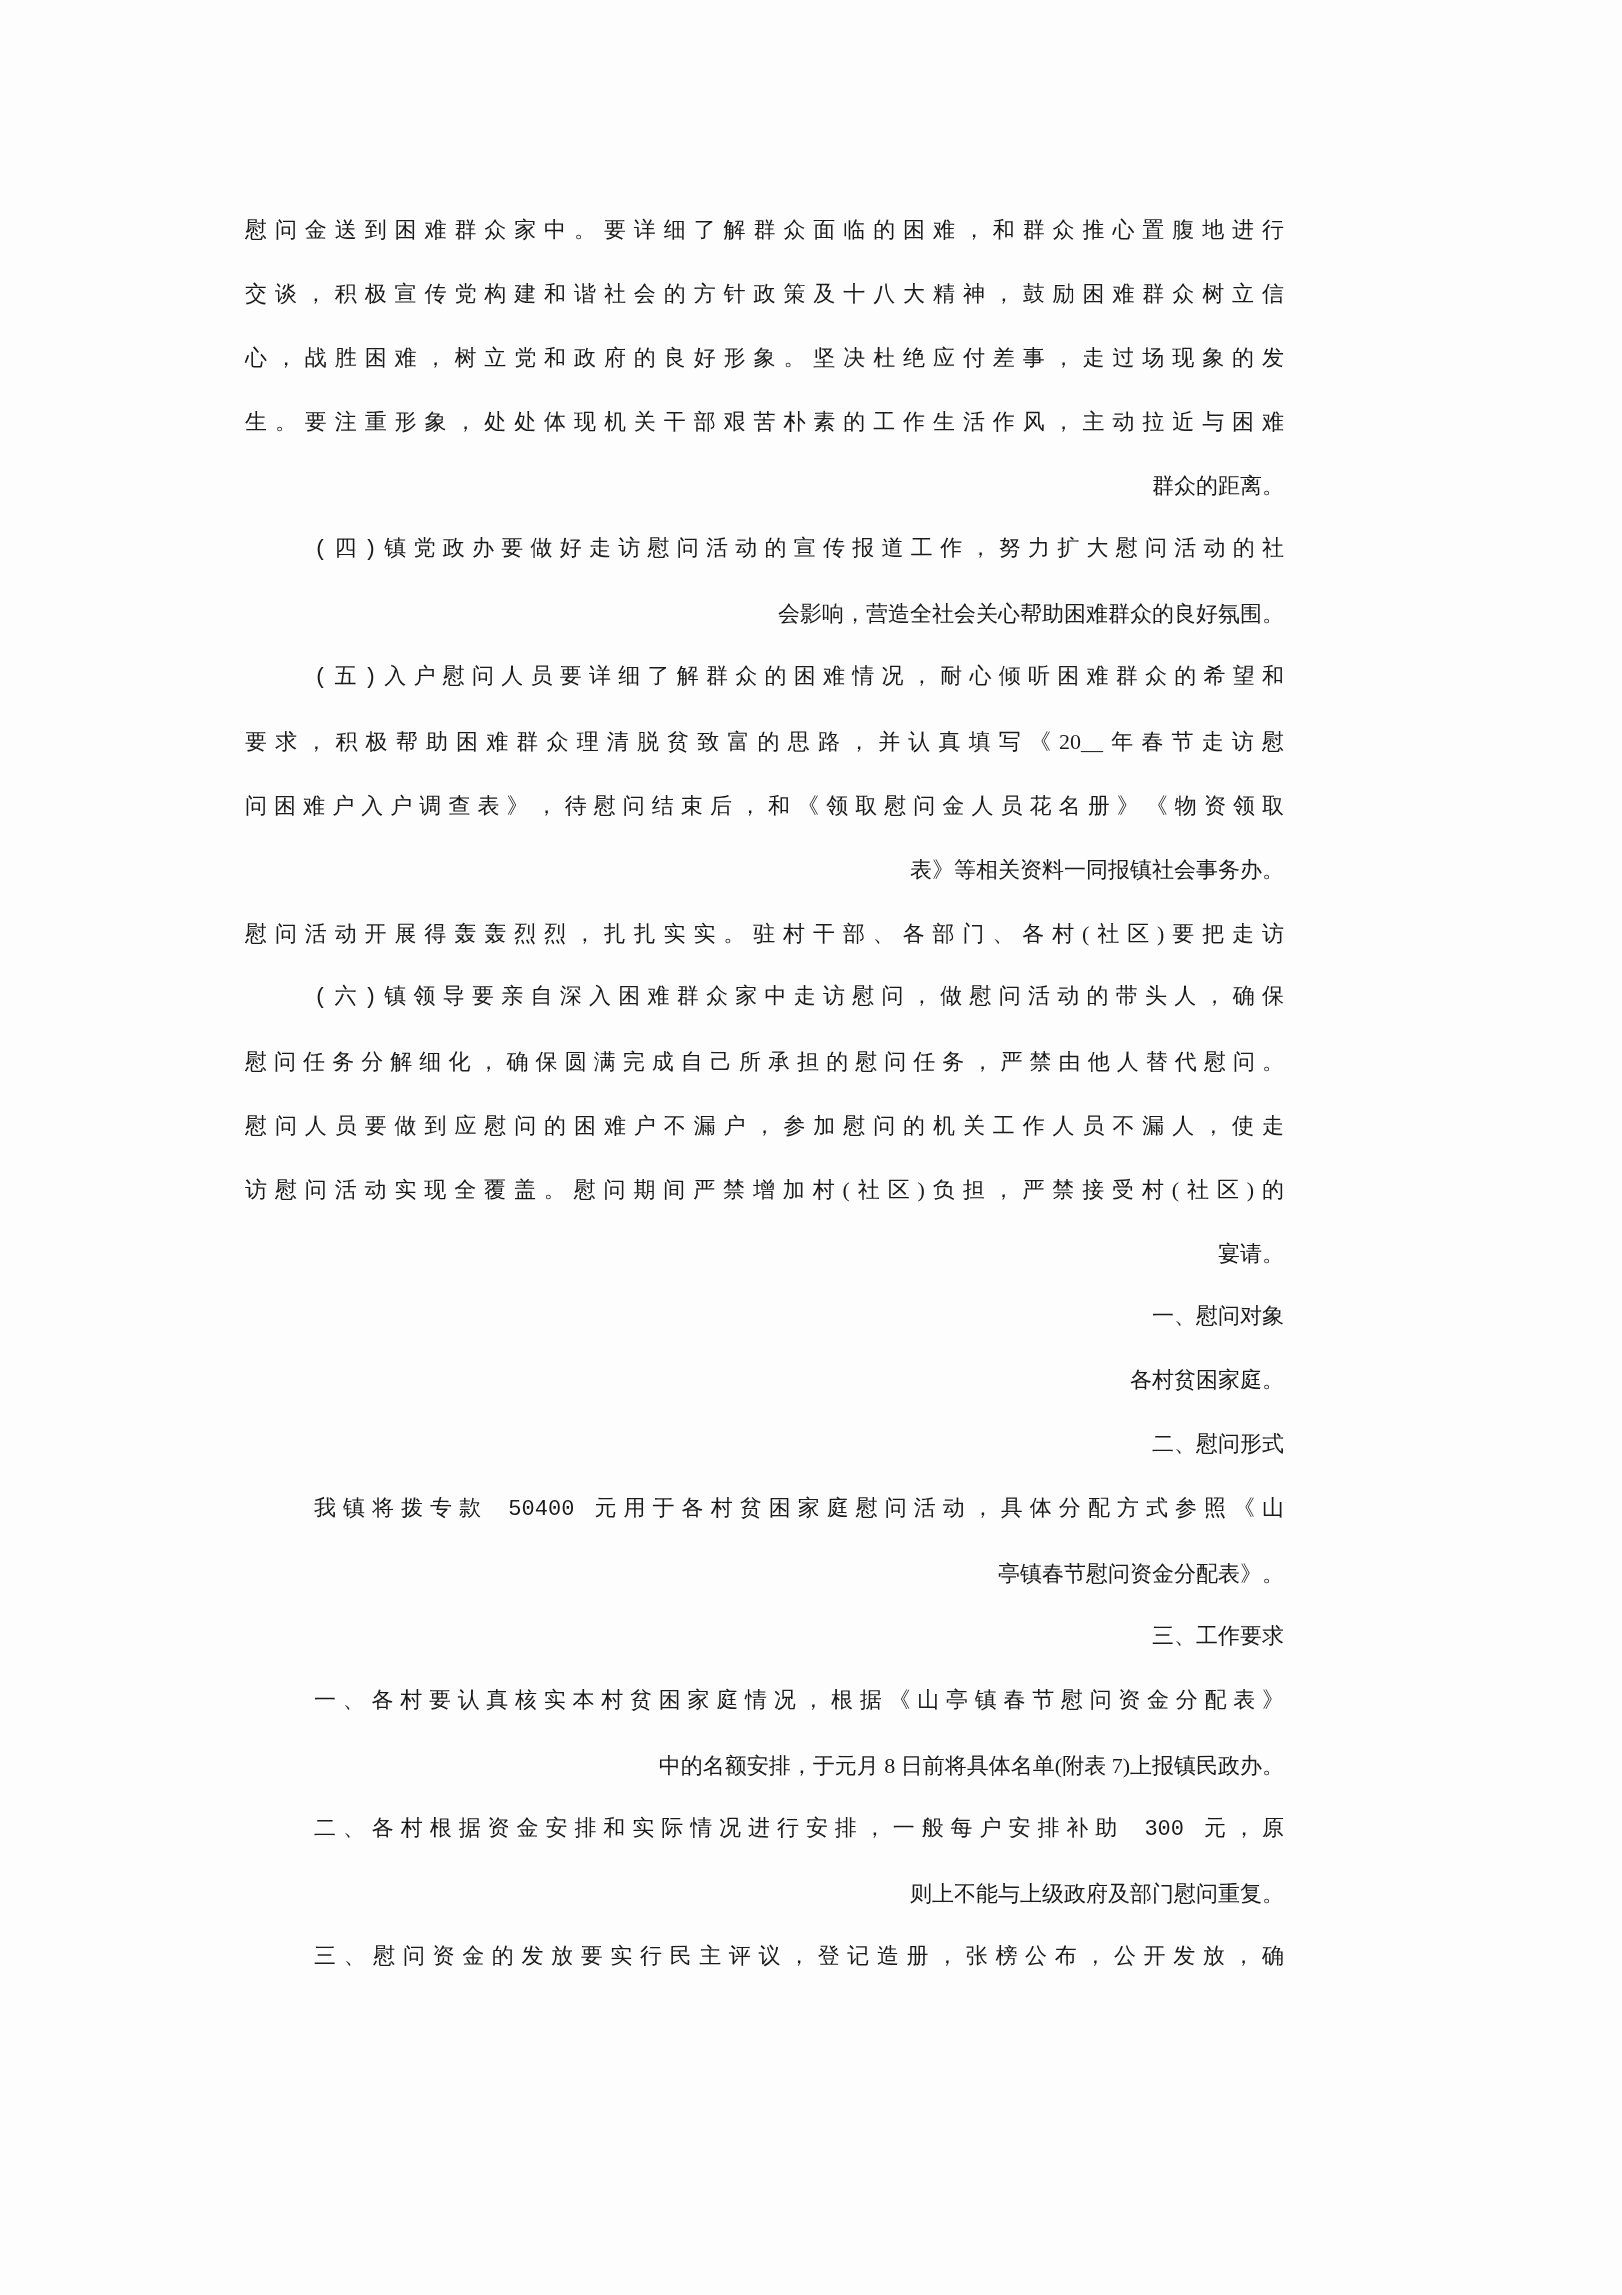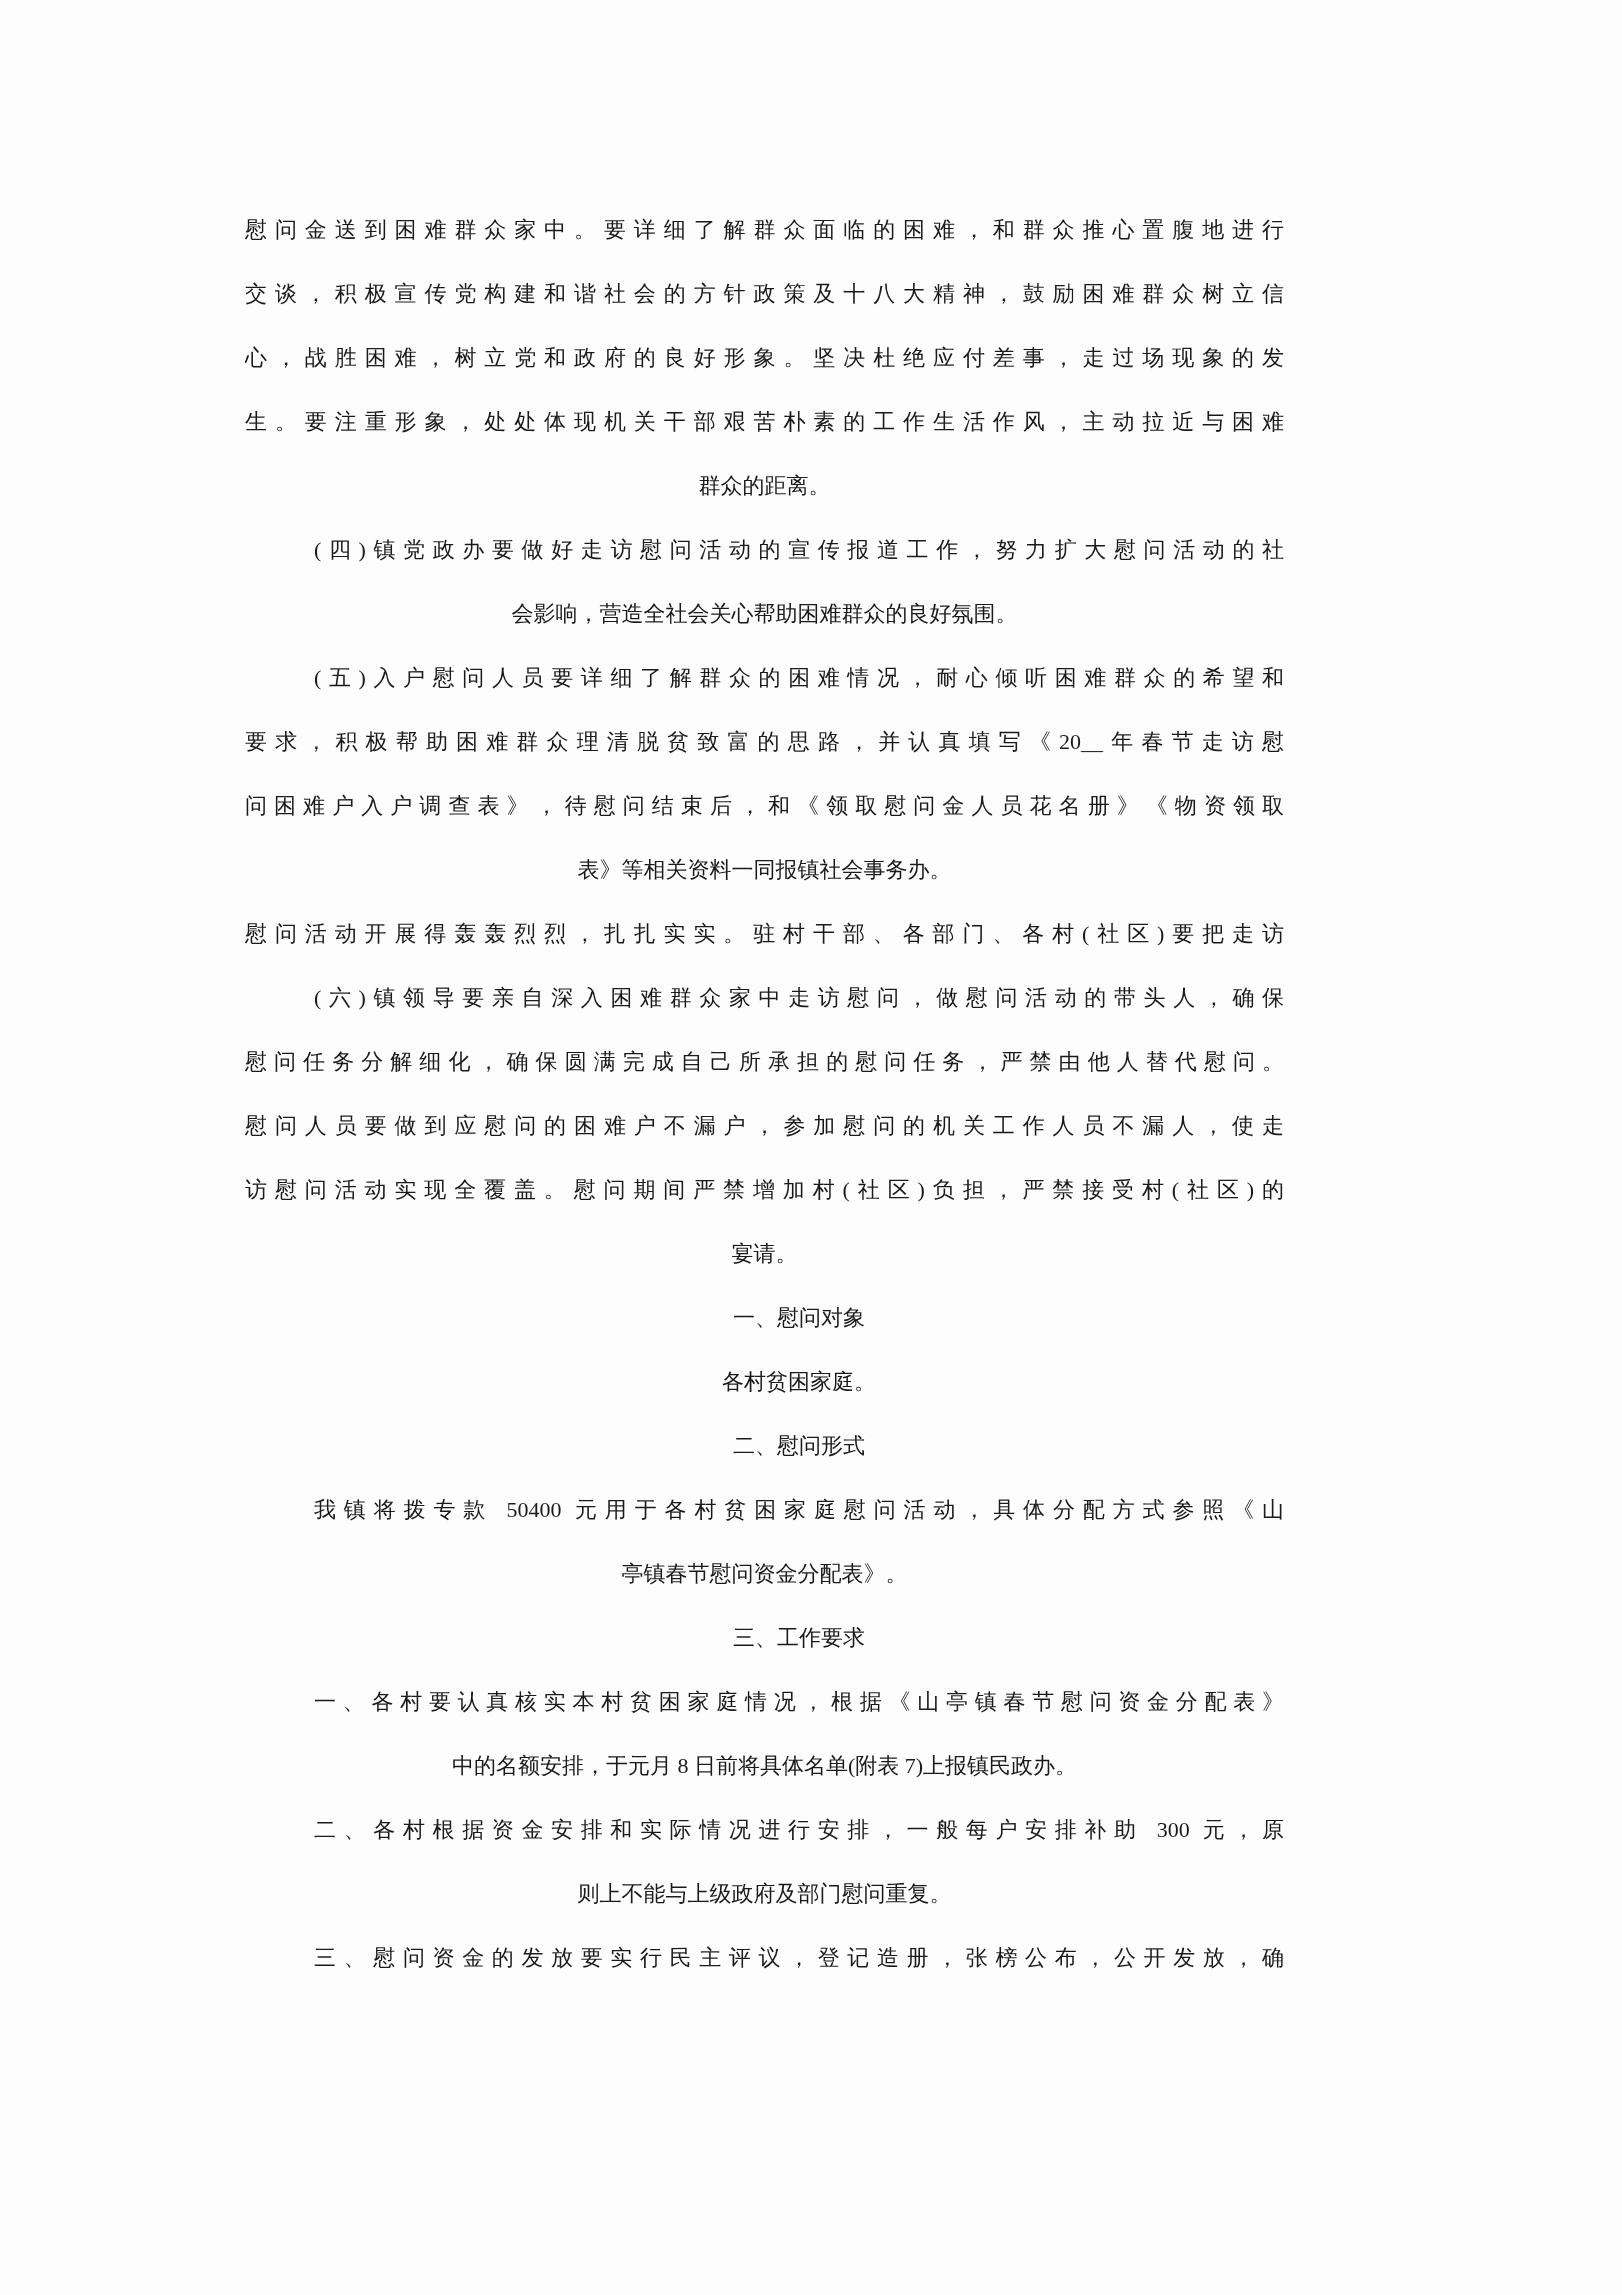--- a/index.html
+++ b/index.html
@@ -19,30 +19,31 @@
     background: #fdfdfd;
     box-sizing: border-box;
     padding: 198px 221px 0 245px;
     color: #1a1a1a;
     font-family: "Liberation Serif", "DejaVu Serif", serif;
     font-size: 22px;
     line-height: 64px;
   }
   .ln {
     white-space: nowrap;
-    text-align: center;
+    text-align: right;
   }
   .ln.full {
     white-space: normal;
     text-align: justify;
     text-align-last: justify;
     text-justify: inter-character;
   }
   .ln.indent {
     text-indent: 69px;
+    font-family: Liberation Mono, monospace;
   }
 </style>
 </head>
 <body style="background: rgb(253, 253, 253);">
 
 <div class="page" style="background: rgb(253, 253, 253); color: rgb(26, 26, 26);">
   <div class="ln full">慰问金送到困难群众家中。要详细了解群众面临的困难，和群众推心置腹地进行</div>
   <div class="ln full">交谈，积极宣传党构建和谐社会的方针政策及十八大精神，鼓励困难群众树立信</div>
   <div class="ln full">心，战胜困难，树立党和政府的良好形象。坚决杜绝应付差事，走过场现象的发</div>
   <div class="ln full">生。要注重形象，处处体现机关干部艰苦朴素的工作生活作风，主动拉近与困难</div>

